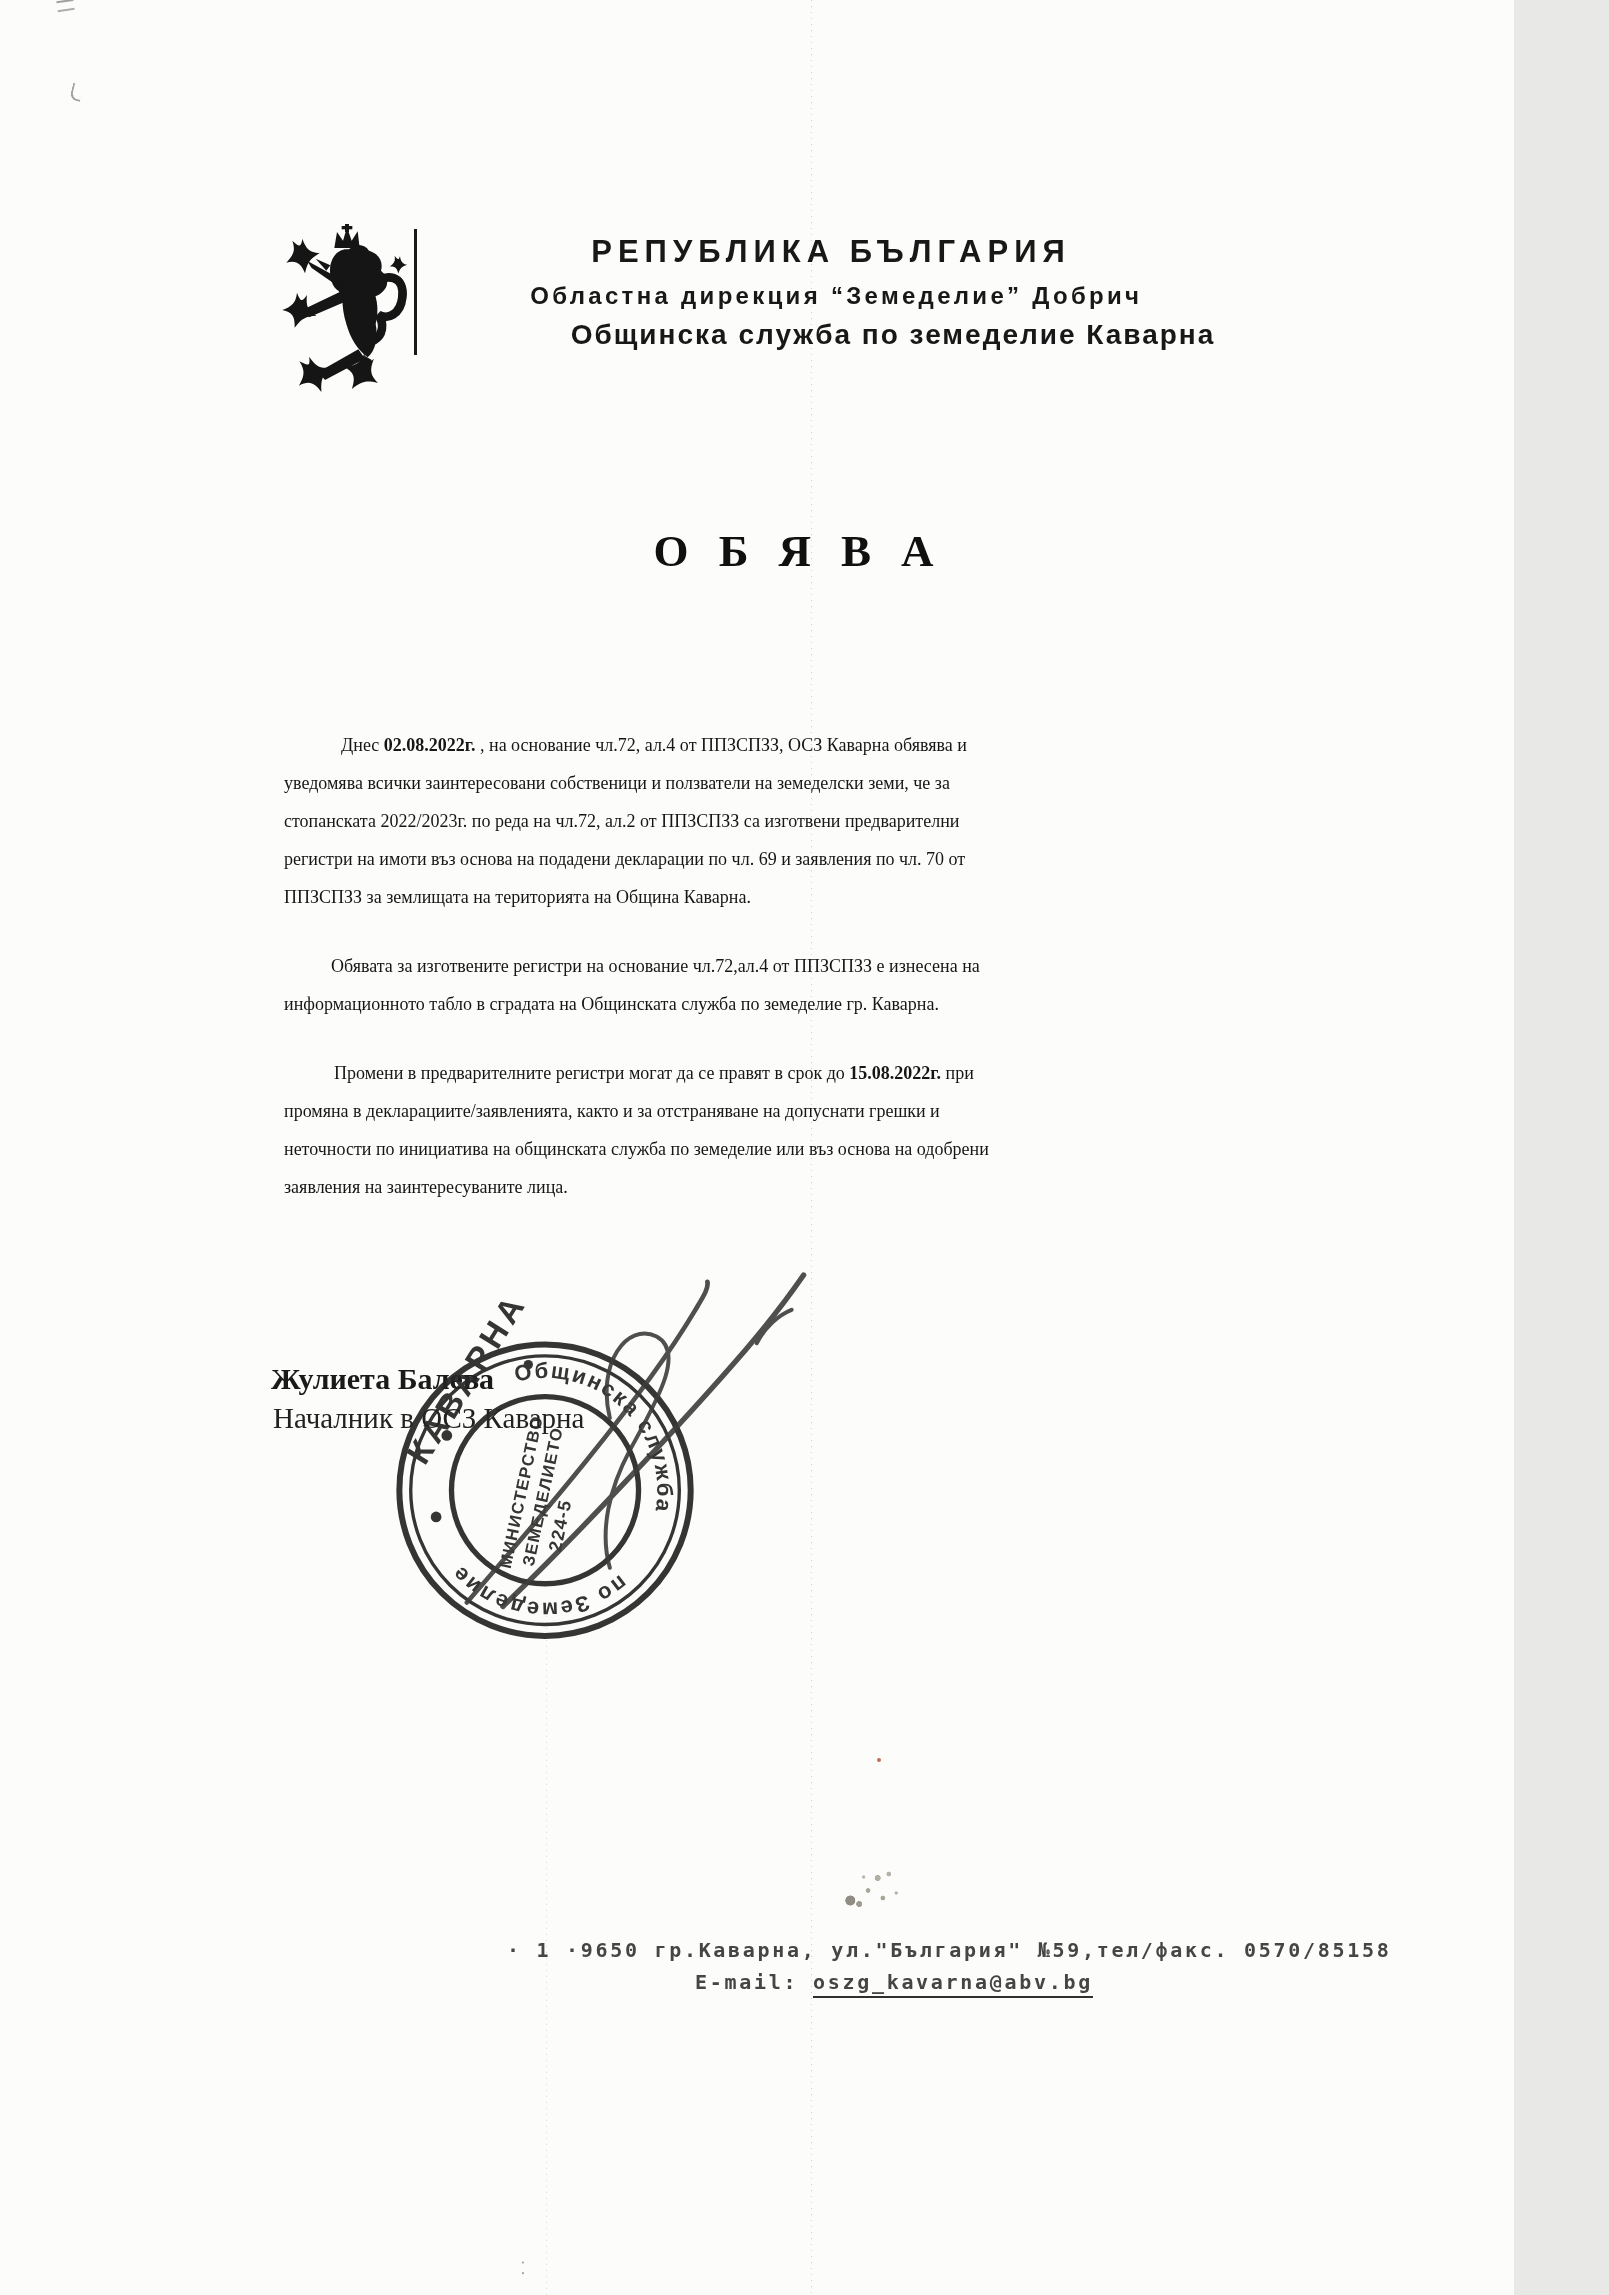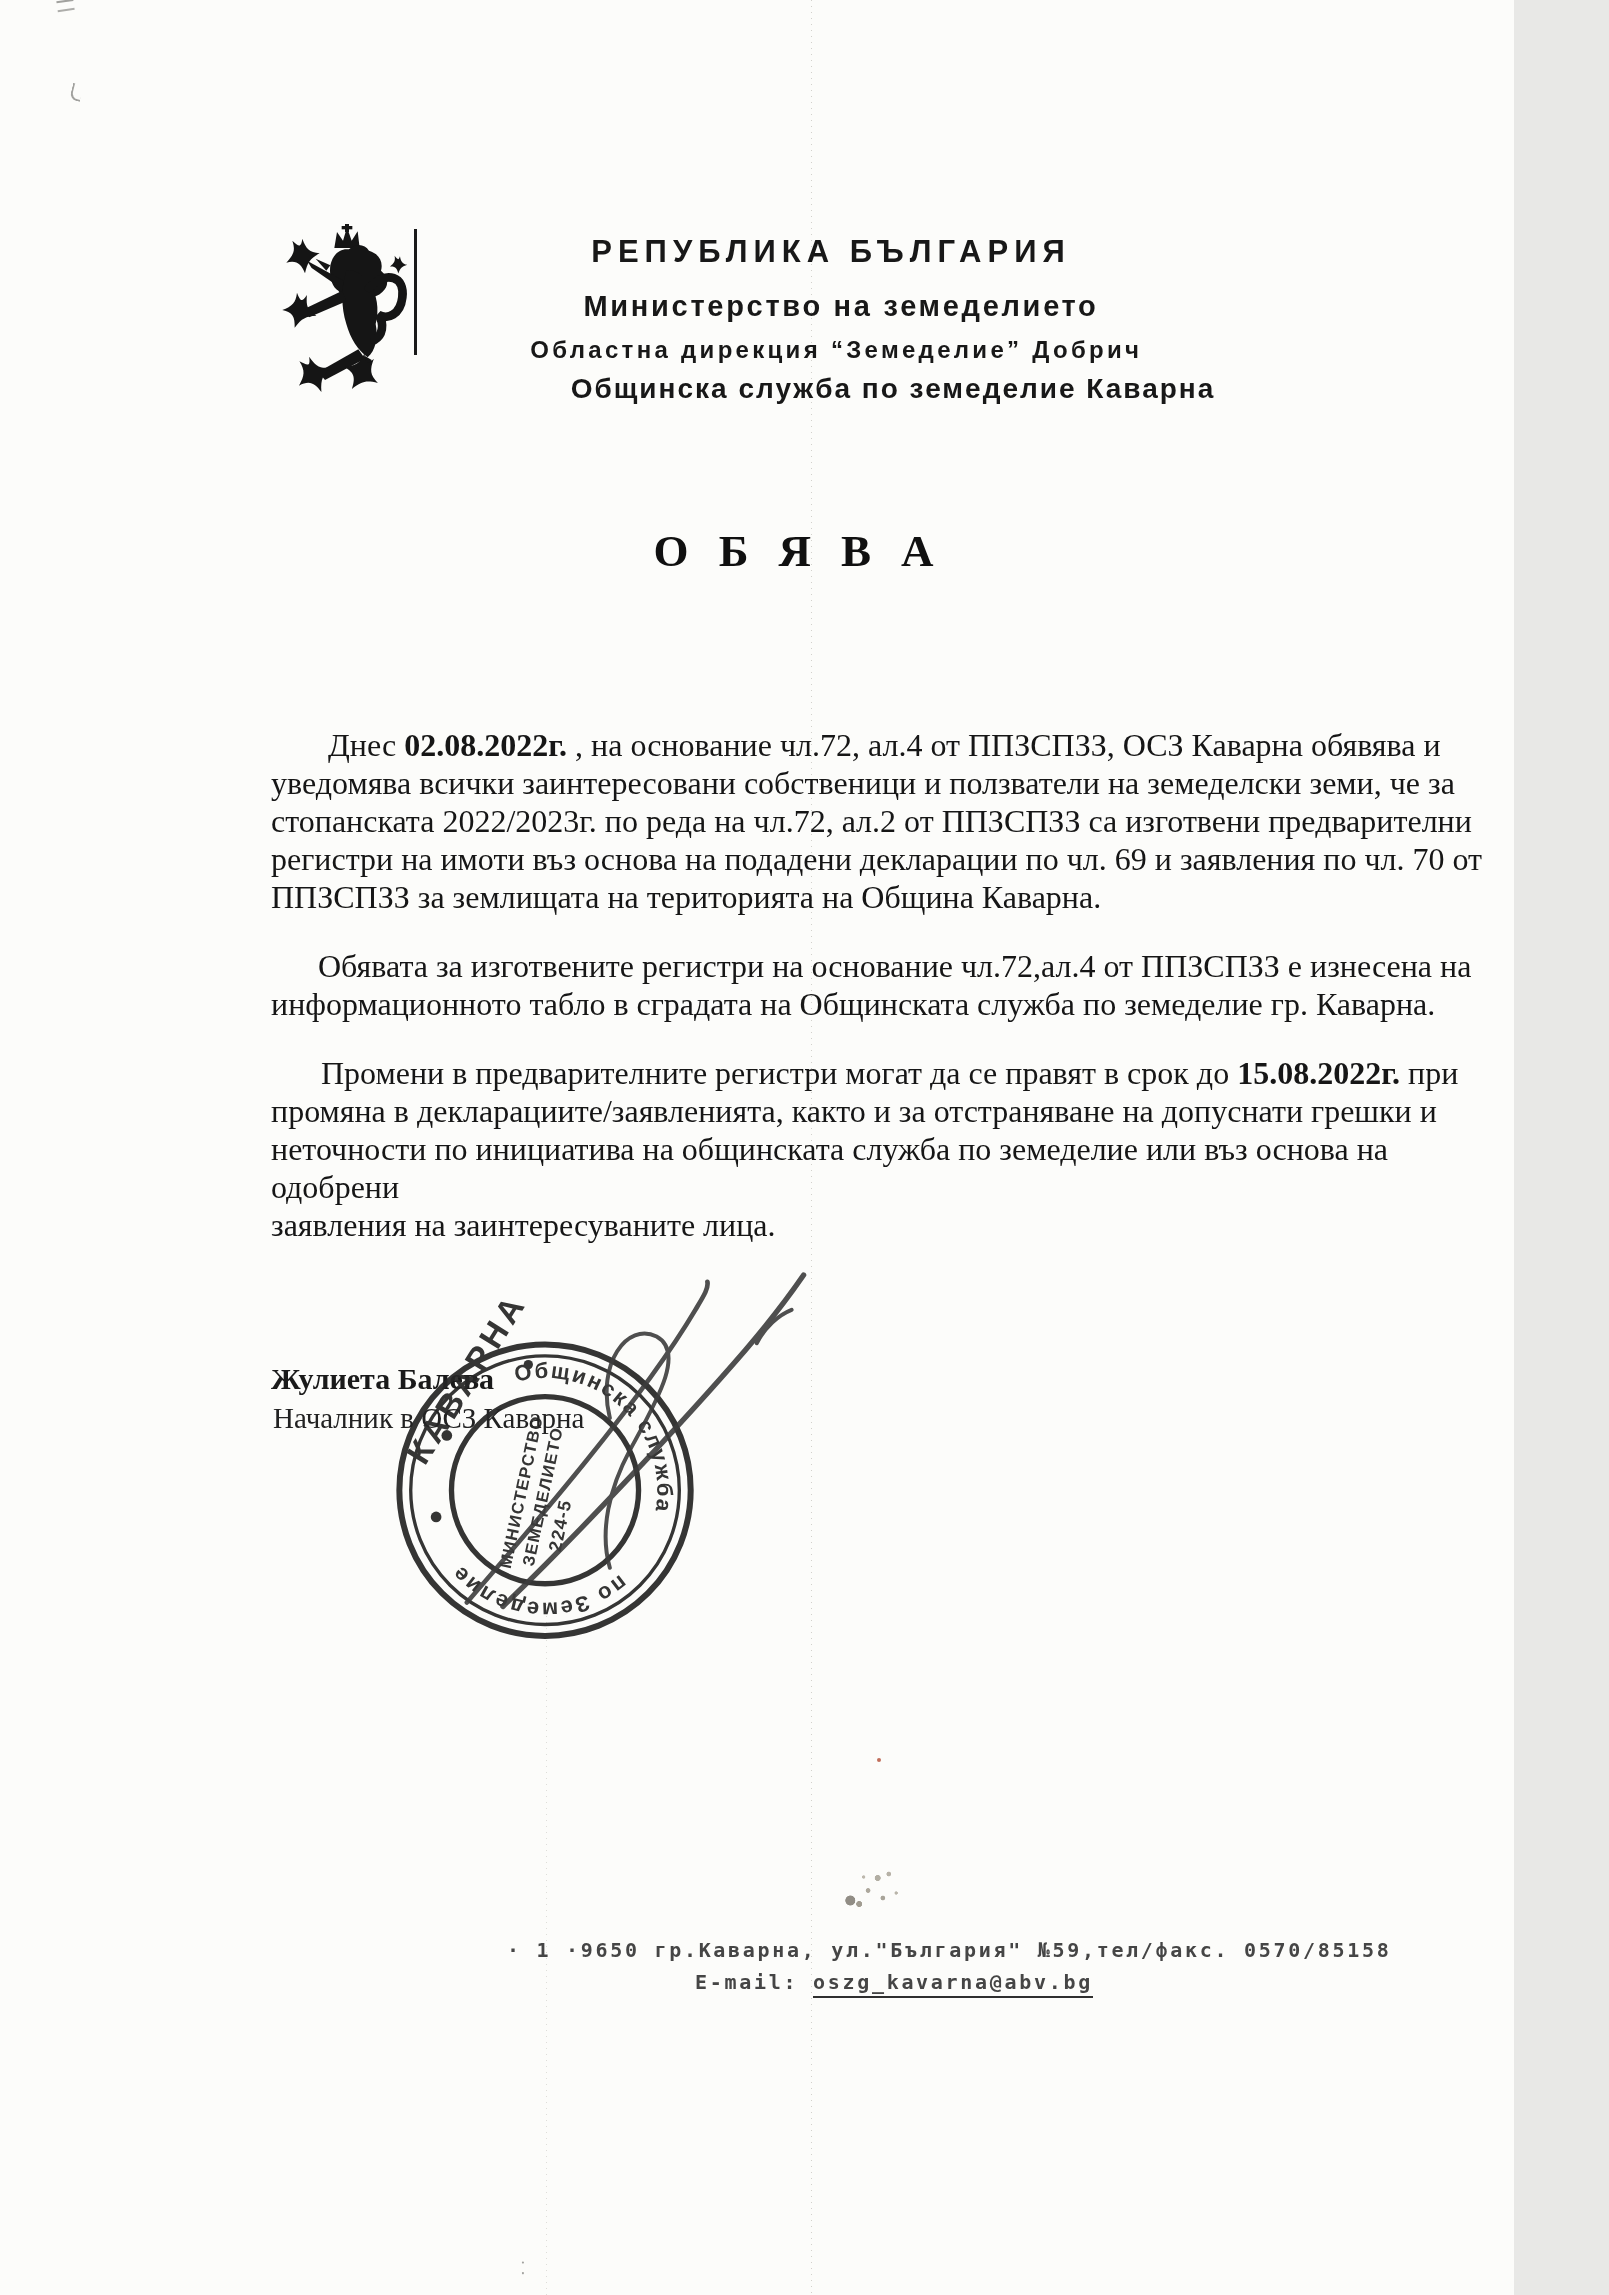--- a/index.html
+++ b/index.html
@@ -28,22 +28,22 @@
   .hdr .h4{font-size:28px;letter-spacing:2px;line-height:30px;margin-top:9.4px;transform:translateX(62px);}
   .divider{position:absolute;left:414px;top:229px;width:3.3px;height:126px;background:#1a1a1a;}
   
   .title{
     position:absolute;left:0;top:525px;width:1610px;text-align:center;
     font-size:45px;font-weight:bold;letter-spacing:9.4px;color:#101010;
     transform:translateX(-6.7px);
   }
   
   .bodytext{
-    position:absolute;left:271px;top:726px;width:1243px;
-    font-size:32px;line-height:38px;color:#161616;
+    position:absolute;left:284px;top:726px;width:1243px;
+    font-size:18px;line-height:38px;color:#161616;
   }
   .line{display:block;white-space:pre-wrap;}
   .ind85{padding-left:57px;}
   .ind70{padding-left:47px;}
   .ind55{padding-left:37px;}
   .ind75{padding-left:50px;}
   .p2{margin-top:31px;}
   .p3{margin-top:37px;}
   .p4{margin-top:31px;}
   b{font-weight:bold;}
@@ -122,21 +122,20 @@
       </g>
     </g>
 
     <path d="M138,96 C166,68 192,80 188,110 C185,136 166,144 152,136 C162,150 158,168 146,174" fill="none" stroke="#151515" stroke-width="13" stroke-linecap="round"></path>
     <path transform="translate(182,62) rotate(10)" d="M0,-14 C3,-6 5,-4 13,-3 C6,1 4,3 2,12 C-1,5 -4,2 -12,4 C-7,-2 -5,-5 -8,-13 C-2,-8 -1,-7 0,-14 Z" fill="#151515"></path>
   </svg>
   <div class="divider"></div>
 
   <div class="hdr">
     <div class="h1">РЕПУБЛИКА БЪЛГАРИЯ</div>
-    <div class="h2">Министерство на земеделието</div>
     <div class="h3">Областна дирекция “Земеделие” Добрич</div>
     <div class="h4">Общинска служба по земеделие Каварна</div>
   </div>
 
   <div class="title">О Б Я В А</div>
 
   <div class="bodytext">
     <div class="p1">
       <span class="line ind85"><span>Днес </span><b>02.08.2022г.</b><span> , на основание чл.72, ал.4 от ППЗСПЗЗ, ОСЗ Каварна обявява и</span></span>
       <span class="line">уведомява всички заинтересовани собственици и ползватели на земеделски земи, че за</span>

